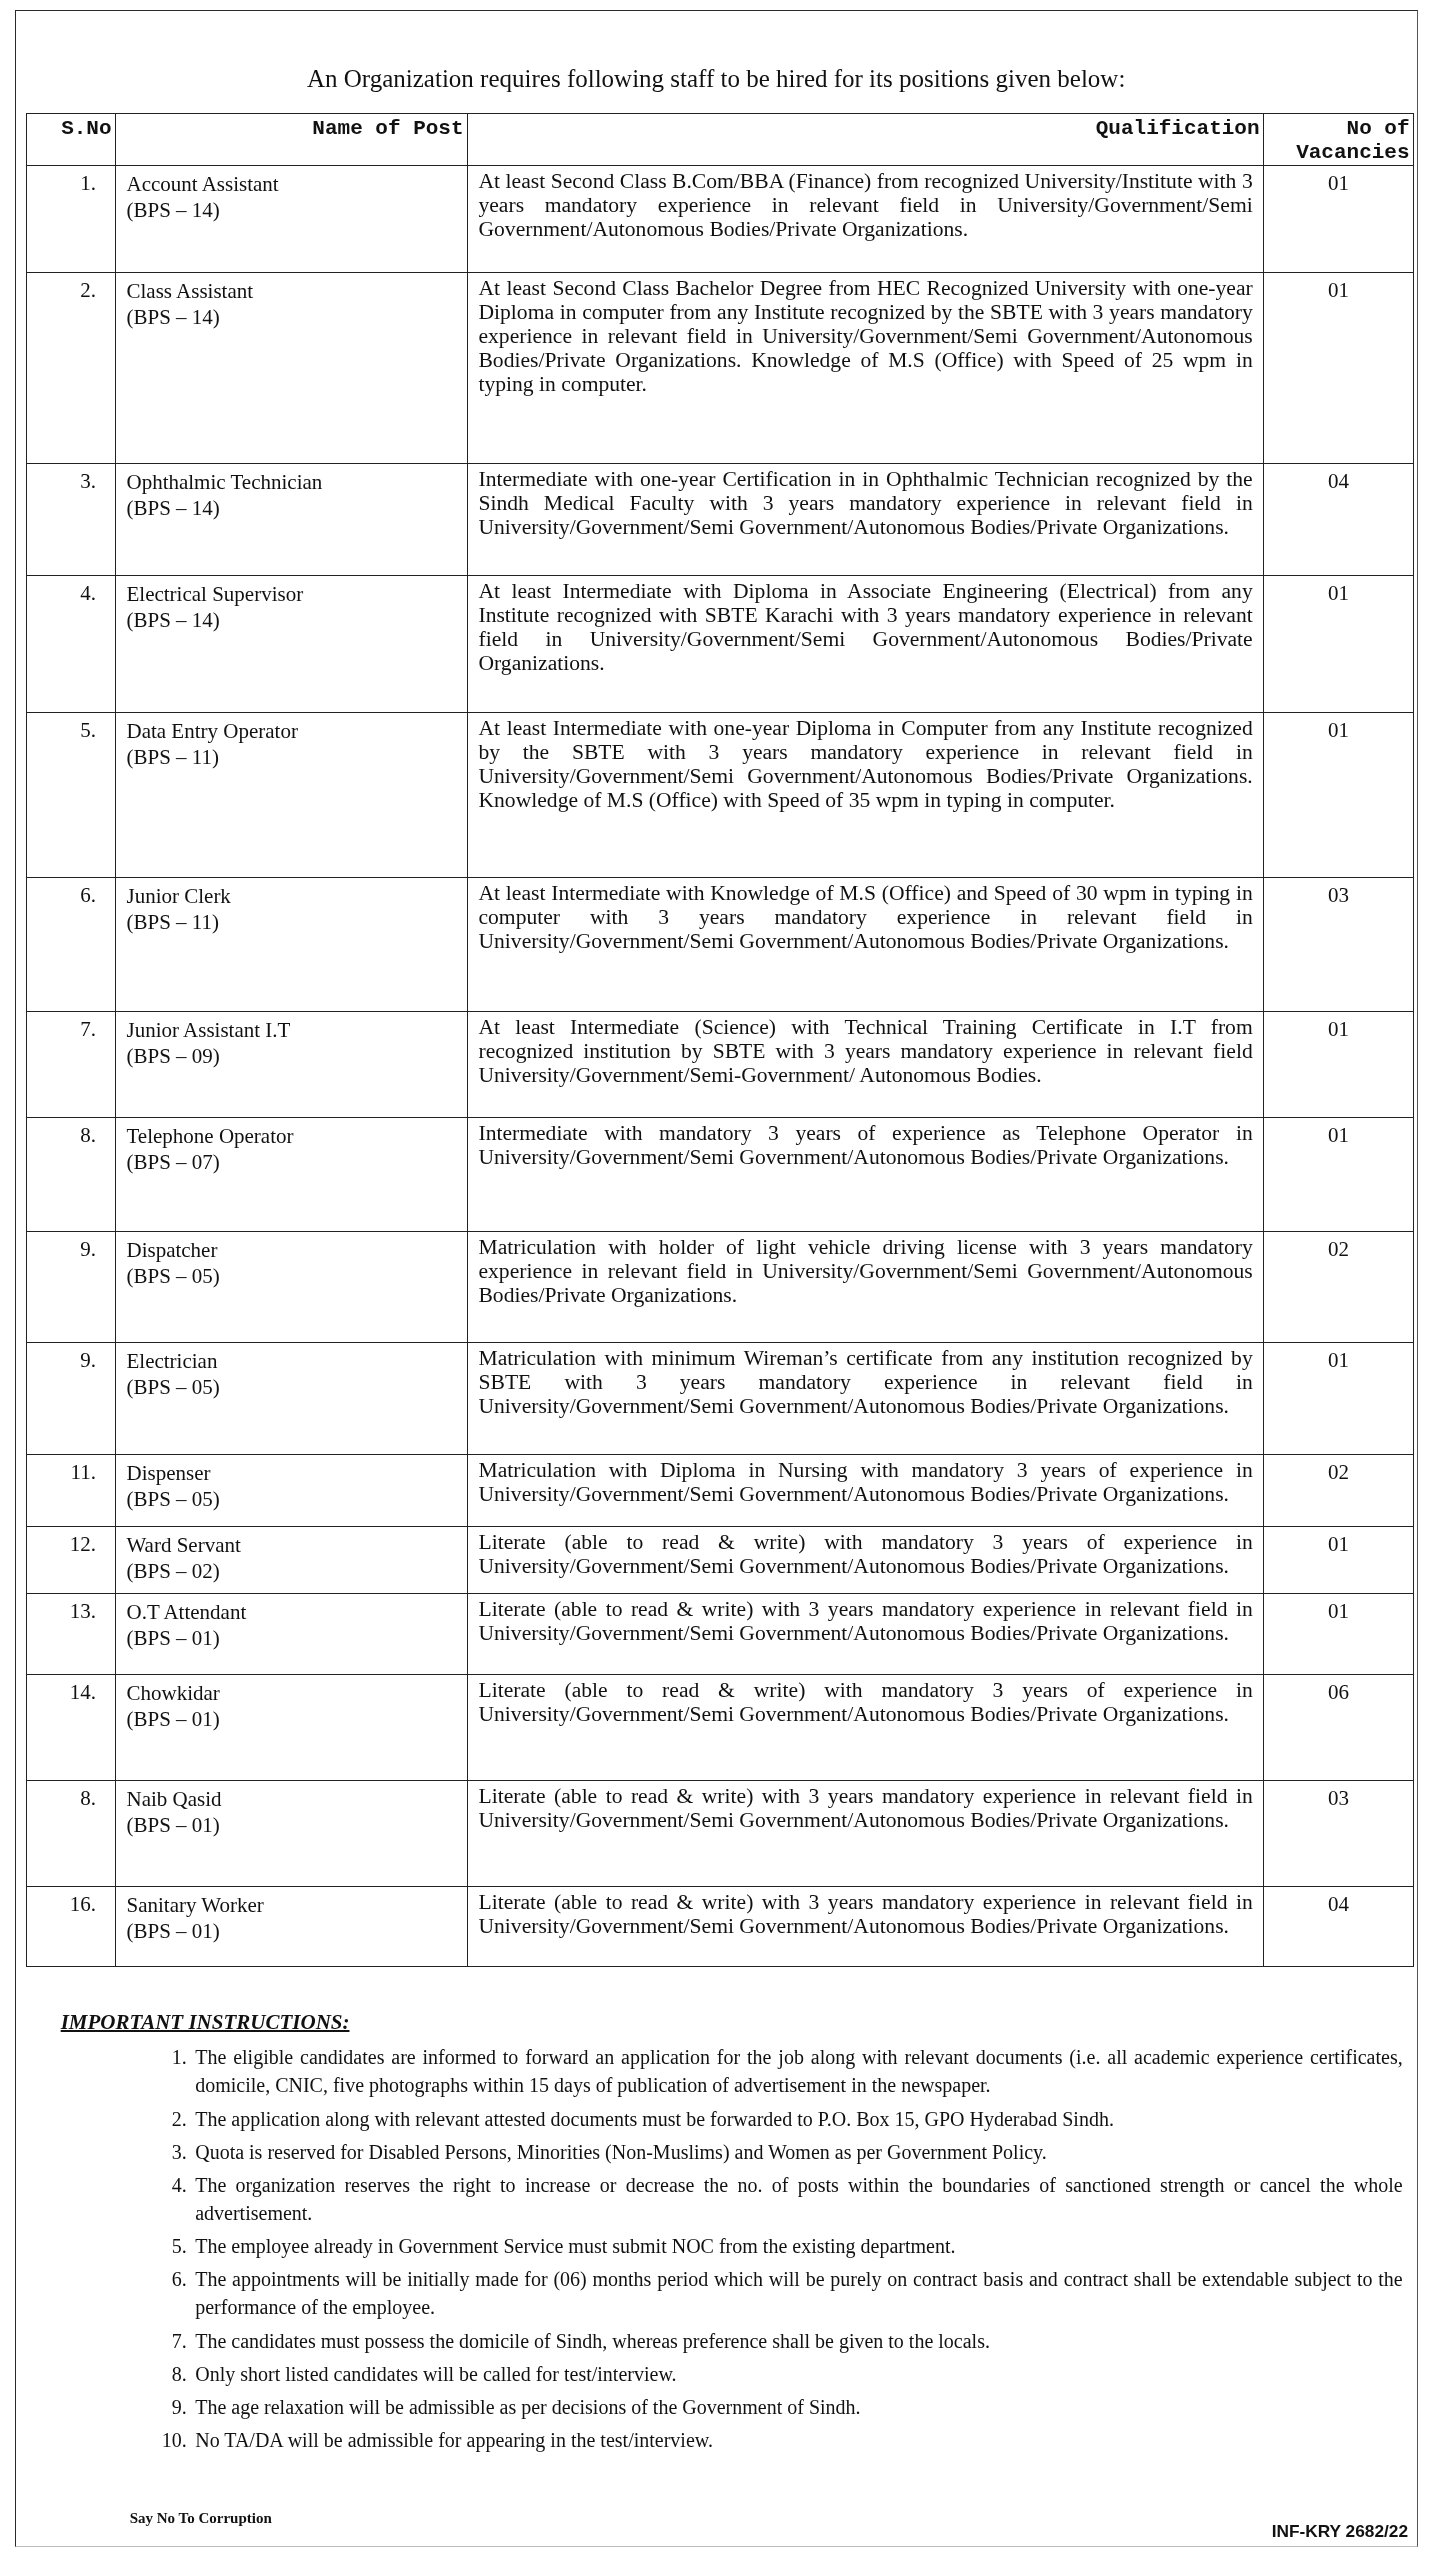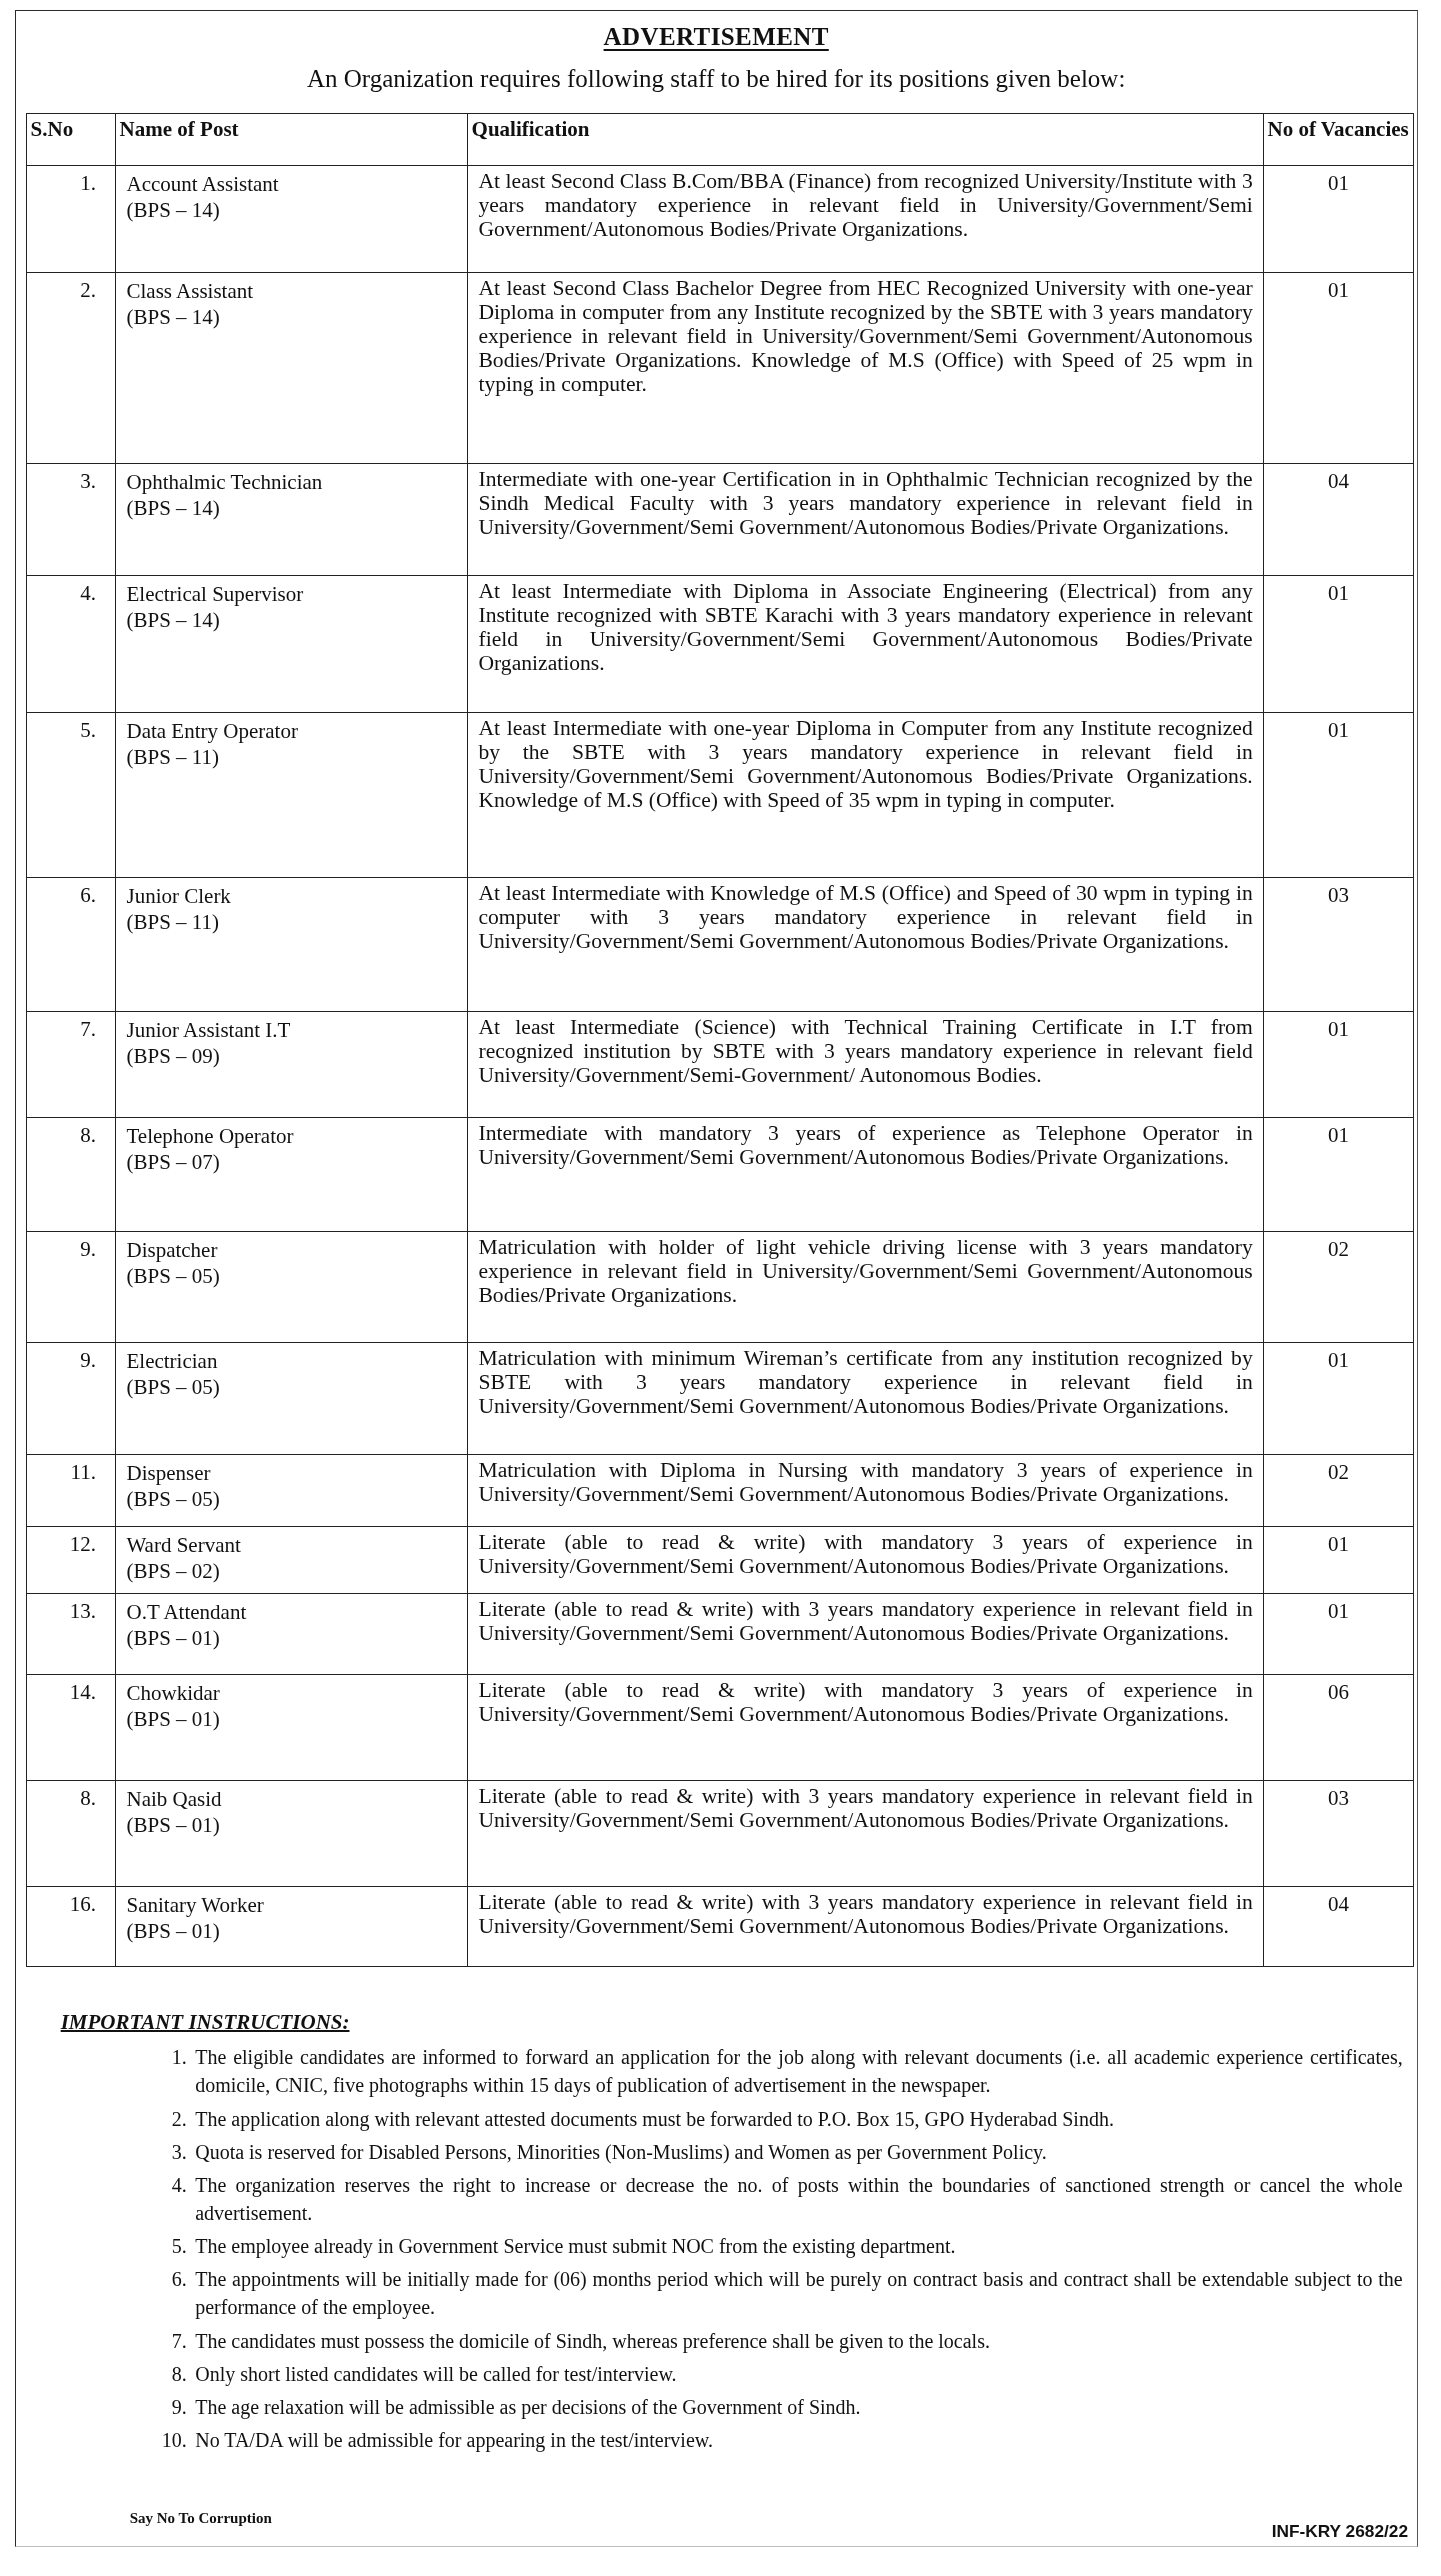--- a/index.html
+++ b/index.html
@@ -6,40 +6,39 @@
   body { width: 1441px; height: 2576px; position: relative; overflow: hidden;
          font-family: "Liberation Serif", "DejaVu Serif", serif; color: #111; }
   .page { position: absolute; left: 14.7px; top: 10.4px; width: 1403px; height: 2537px;
           border: 1.7px solid #2a2a2a; border-bottom-color: #bdbdbd; border-right-color: #555; box-sizing: border-box; }
   .title { position: absolute; left: 0; right: 0; top: 12px; text-align: center;
            font-weight: bold; font-size: 25px; letter-spacing: 0.4px; }
   .title span { text-decoration: underline; text-decoration-thickness: 1.7px; text-underline-offset: 3.5px; }
   .subtitle { position: absolute; left: 0; right: 0; top: 54px; text-align: center; font-size: 25px; }
   table.posts { position: absolute; left: 10.4px; top: 102px; width: 1386px; border-collapse: collapse; table-layout: fixed; }
   table.posts th, table.posts td { border: 1.7px solid #222; vertical-align: top; }
-  table.posts th { font-weight: bold; font-size: 21px; text-align: left; padding: 2.6px 3.5px 0 3.5px; height: 48px; line-height: 24px; }
+  table.posts th { font-weight: bold; font-size: 21px; text-align: right; padding: 2.6px 3.5px 0 3.5px; height: 48px; line-height: 24px; font-family: Liberation Mono, monospace; }
   col.c-sno { width: 89px; } col.c-name { width: 352px; } col.c-qual { width: 796px; } col.c-vac { width: 150px; }
   td.sno { text-align: right; padding: 5.2px 19px 0 0; font-size: 21px; }
   td.name { padding: 5.2px 8.6px 0 10.4px; font-size: 21px; line-height: 26px; }
   td.qual { padding: 3.5px 10.4px 0 10.4px; font-size: 21.6px; line-height: 24px; text-align: justify; }
   td.vac { text-align: center; padding: 5.2px 0 0 0; font-size: 21px; }
   .instr-head { position: absolute; left: 45px; top: 1999px; font-style: italic; font-weight: bold;
                 font-size: 21px; text-decoration: underline; text-decoration-thickness: 1.7px; }
   ol.instr { position: absolute; left: 134px; top: 2032px; width: 1211px; margin: 0; padding: 0 0 0 42px;
              font-size: 20px; line-height: 28px; text-align: justify; }
   ol.instr li { margin: 0 0 5.2px 0; padding-left: 3.5px; }
   .footer-left { position: absolute; left: 114px; top: 2499px; font-weight: bold; font-size: 15px; }
   .footer-right { position: absolute; right: 8.6px; top: 2510px; font-family: "Liberation Sans", "DejaVu Sans", sans-serif;
                   font-weight: bold; font-size: 17.3px; }
 </style>
 </head>
 <body>
 
 <div class="page">
-  <div class="title"><span>ADVERTISEMENT</span></div>
   <div class="subtitle">An Organization requires following staff to be hired for its positions given below:</div>
 
   <table class="posts">
     <colgroup>
         <col class="c-sno">
         <col class="c-name">
         <col class="c-qual">
         <col class="c-vac">
       </colgroup>
     <thead>

